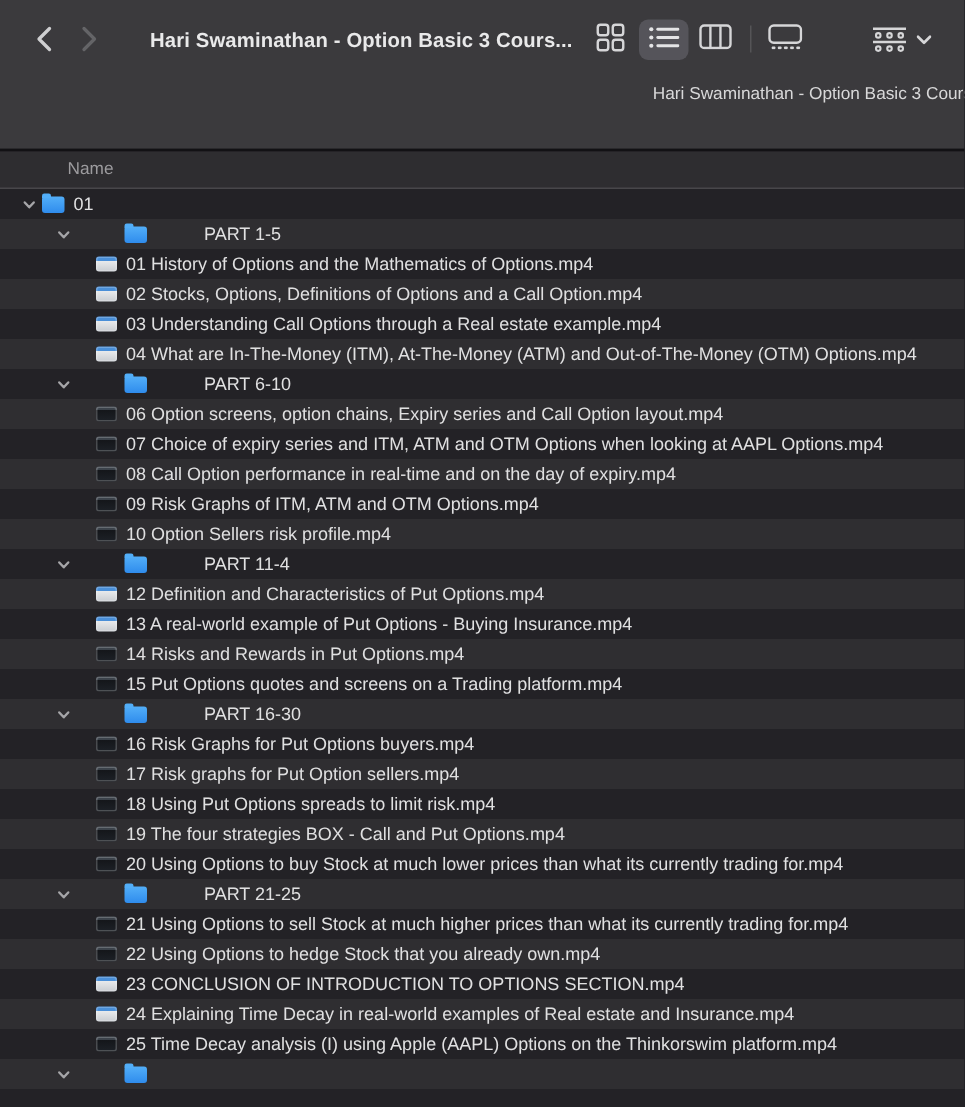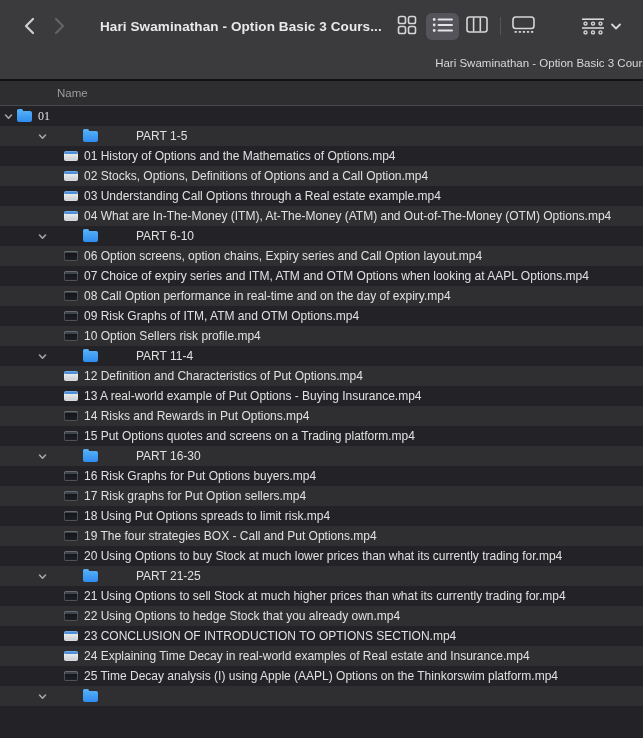--- a/index.html
+++ b/index.html
@@ -5,21 +5,21 @@
   * { margin:0; padding:0; box-sizing:border-box; }
   html,body { width:643px; height:738px; overflow:hidden; }
   body {
     font-family:"Liberation Sans","DejaVu Sans",sans-serif;
     background:#232226;
     -webkit-font-smoothing:antialiased;
   }
   
   .toolbar {
     position:relative;
-    height:79px;
+    height:99px;
     background:#3b3a3d;
     overflow:hidden;
   }
   .toolbar-main {
     display:flex;
     align-items:center;
     height:52px;
     padding-left:14px;
   }
   .nav-btn {
@@ -72,34 +72,33 @@
     height:25px;
     background:#2e2d30;
     display:flex;
     align-items:center;
     border-bottom:1px solid #48474a;
   }
   .col-header-name {
     font-size:11.5px;
     color:#9c9b9e;
     padding-left:45px;
-    margin-left:12px;
   }
 
   
   .file-list { background:#232226; }
   .row {
     height:20px;
     display:flex;
     align-items:center;
     white-space:nowrap;
     cursor:default;
   }
   .row:nth-child(even) { background:rgba(255,255,255,0.055); }
-  .row.level-0 { padding-left:3px;font-family:Liberation Serif, serif; }
+  .row.level-0 { padding-left:14px; }
   .row.level-1 { padding-left:37px;gap:32px; }
   .row.level-2 { padding-left:64px; }
   .disclosure {
     width:10px; height:10px;
     display:flex; align-items:center; justify-content:center;
     margin-right:4px;
     flex:0 0 auto;
   }
   .folder-icon {
     position:relative;

